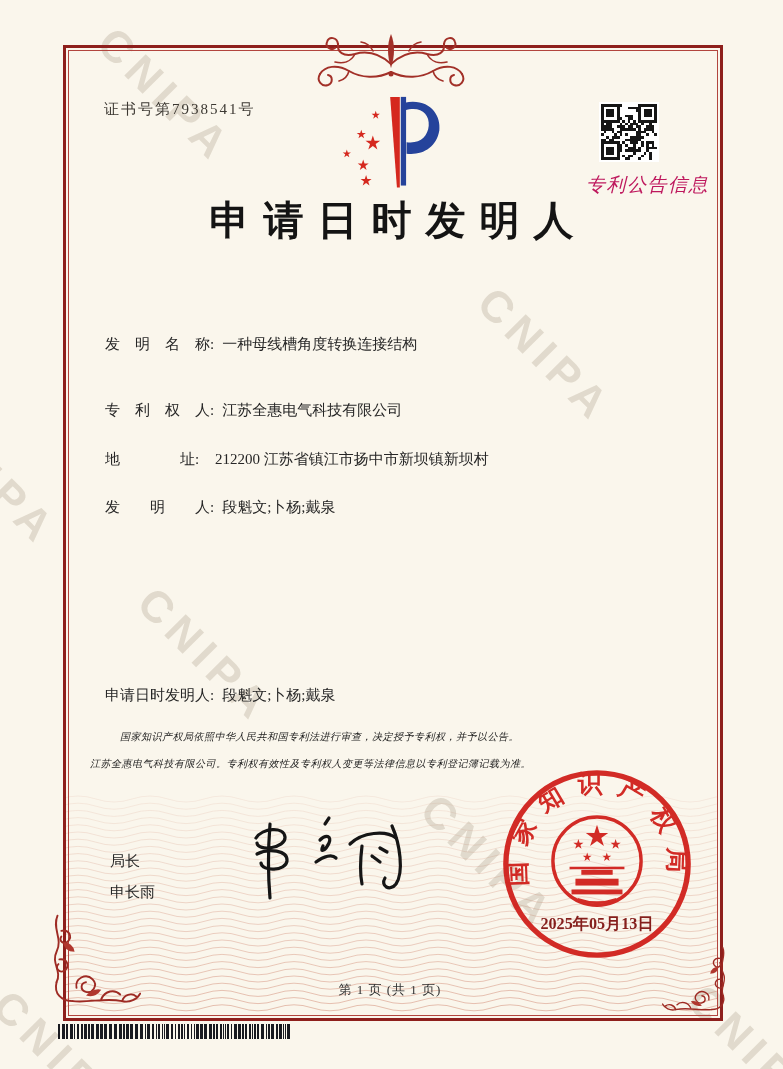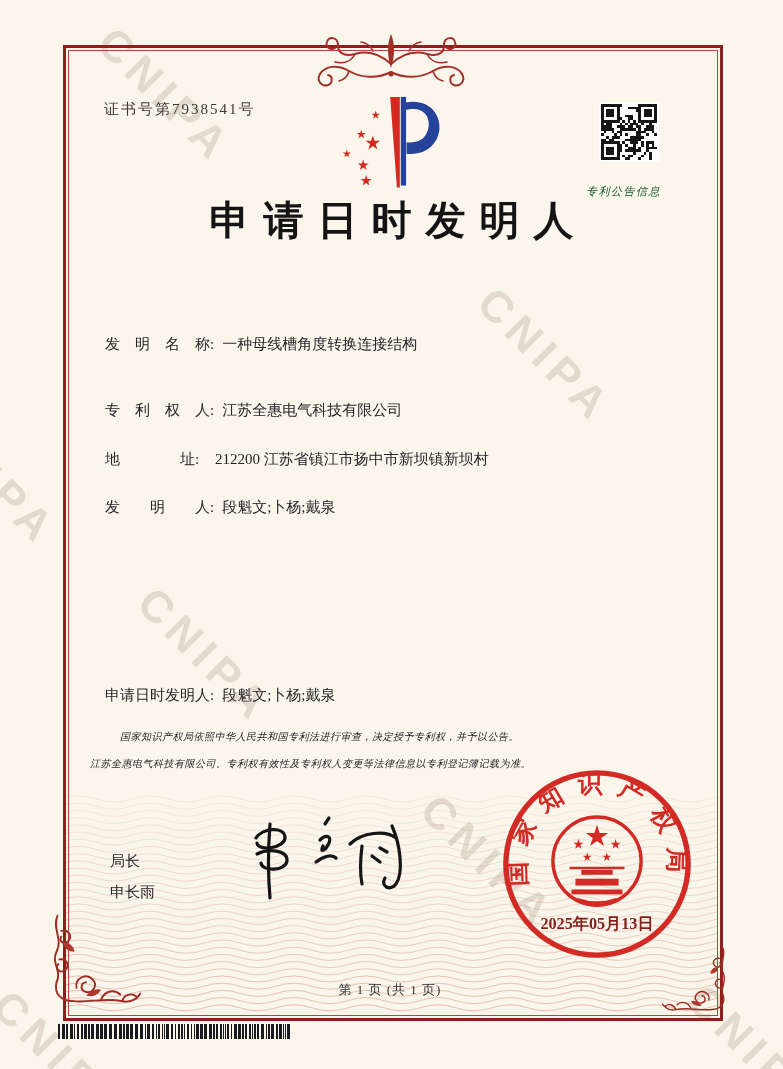--- a/index.html
+++ b/index.html
@@ -18,22 +18,22 @@
     font-weight:bold; font-size:44px; letter-spacing:7px; color:rgba(155,141,114,.26);
     transform:translate(-50%,-50%) rotate(45deg); white-space:nowrap; pointer-events:none;}
   #waves{position:absolute; left:66px; top:795px; z-index:1; pointer-events:none;}
   
   .cert-no{position:absolute; left:104px; top:100px; font-size:15px; letter-spacing:2px; color:#3c3832; z-index:3;}
   .logo{position:absolute; left:336px; top:94px; z-index:3;}
   .qr{position:absolute; left:599px; top:102px; width:56px; height:56px; background:#fff;
     padding:2px; display:grid; grid-template-columns:repeat(21,1fr); grid-template-rows:repeat(21,1fr); z-index:3;}
   .qr i{display:block;}
   .qr i.b{background:#161616;}
-  .qr-label{position:absolute; left:586px; top:184px; font-size:11px; letter-spacing:1.5px;
-    color:#14532d; font-style:italic; z-index:3;}
+  .qr-label{position:absolute; left:586px; top:172px; font-size:19px; letter-spacing:1.5px;
+    color:#be185d; font-style:italic; z-index:3;}
   .title{position:absolute; left:0; top:193px; width:783px; text-align:center;
     font-size:40px; font-weight:bold; letter-spacing:14px; text-indent:14px; color:#141414; z-index:3;}
   
   .row{position:absolute; left:105px; width:612px; font-size:15px; line-height:20px;
     white-space:nowrap; z-index:3;}
   .lbl{display:inline-block; min-width:102px; color:#262626;margin-top:43px;}
   .val{margin-left:8px;}
   .pair2{position:absolute; left:350px; top:0;}
   .lbl2{display:inline-block; min-width:98px;}
   

